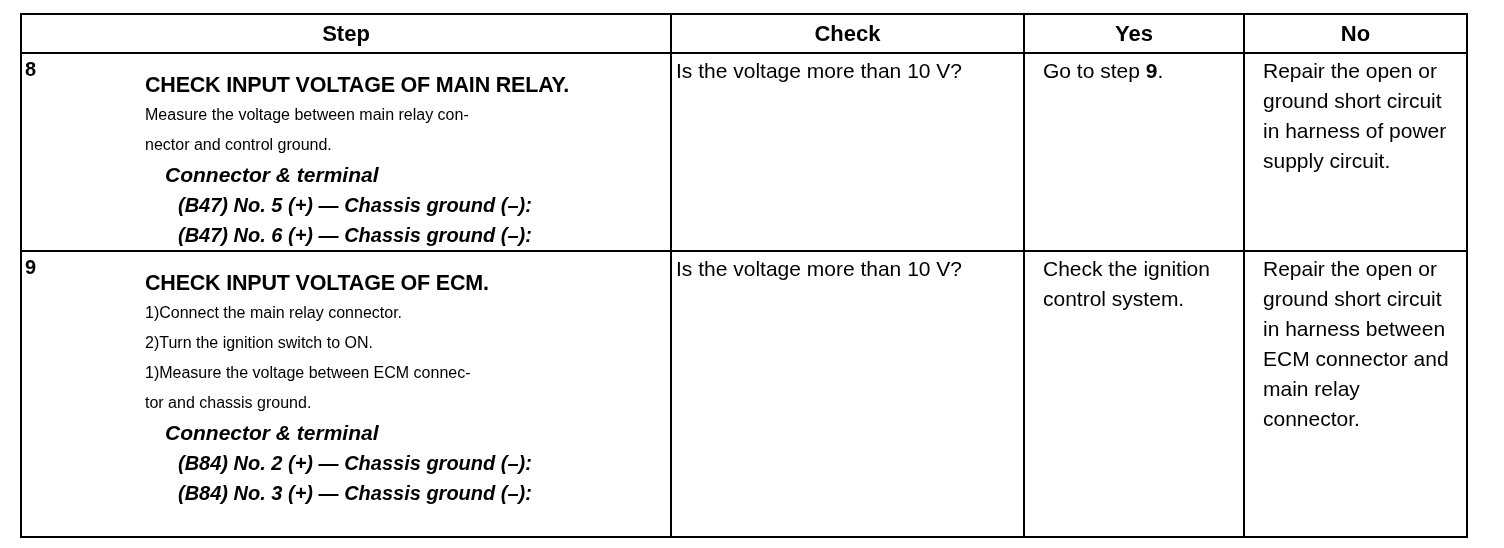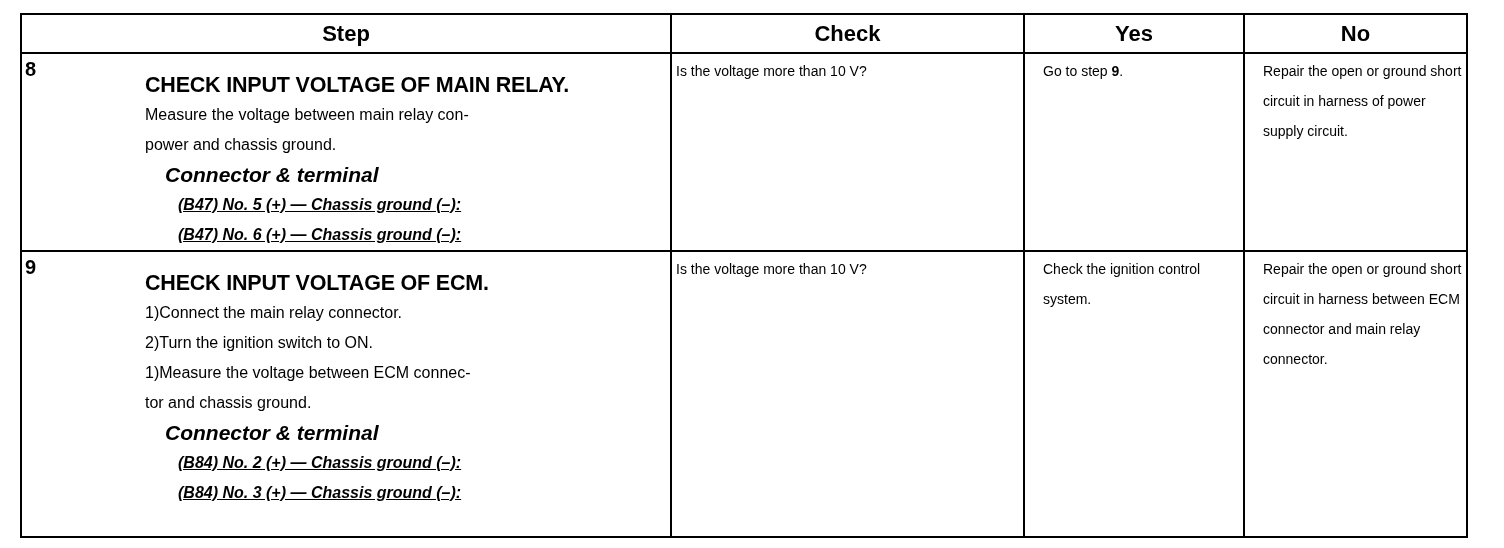--- a/index.html
+++ b/index.html
@@ -98,32 +98,31 @@
     font-style: italic;
     font-size: 21px;
     line-height: 30px;
     margin-left: 20px;
     white-space: nowrap;
   }
 
   .step-term {
     font-weight: bold;
     font-style: italic;
-    font-size: 16px;
+    font-size: 20px;
     line-height: 30px;
     margin-left: 33px;
     white-space: nowrap;
-    text-decoration: underline;
   }
 
   
   td.check-cell,
   td.yes-cell,
   td.no-cell {
-    font-size: 14px;
+    font-size: 21px;
     line-height: 30px;
   }
 
   .cell-text {
     padding: 2px 3px 0 4px;
   }
 
   td.check-cell .cell-text { white-space: nowrap; }
 
   .yes-text, .no-text {
@@ -156,21 +155,21 @@
 
     <tbody>
 
       <tr class="row-8">
 
         <td class="step-cell">
           <div class="step-num">8</div>
           <div class="step-body">
             <div class="step-title">CHECK INPUT VOLTAGE OF MAIN RELAY.</div>
             <div class="step-line">Measure the voltage between main relay con-</div>
-            <div class="step-line">power and chassis ground.</div>
+            <div class="step-line">nector and control ground.</div>
             <div class="step-sub">Connector &amp; terminal</div>
             <div class="step-term">(B47) No. 5 (+) — Chassis ground (–):</div>
             <div class="step-term">(B47) No. 6 (+) — Chassis ground (–):</div>
           </div>
         </td>
 
         <td class="check-cell">
           <div class="cell-text">Is the voltage more than 10 V?</div>
         </td>
 

